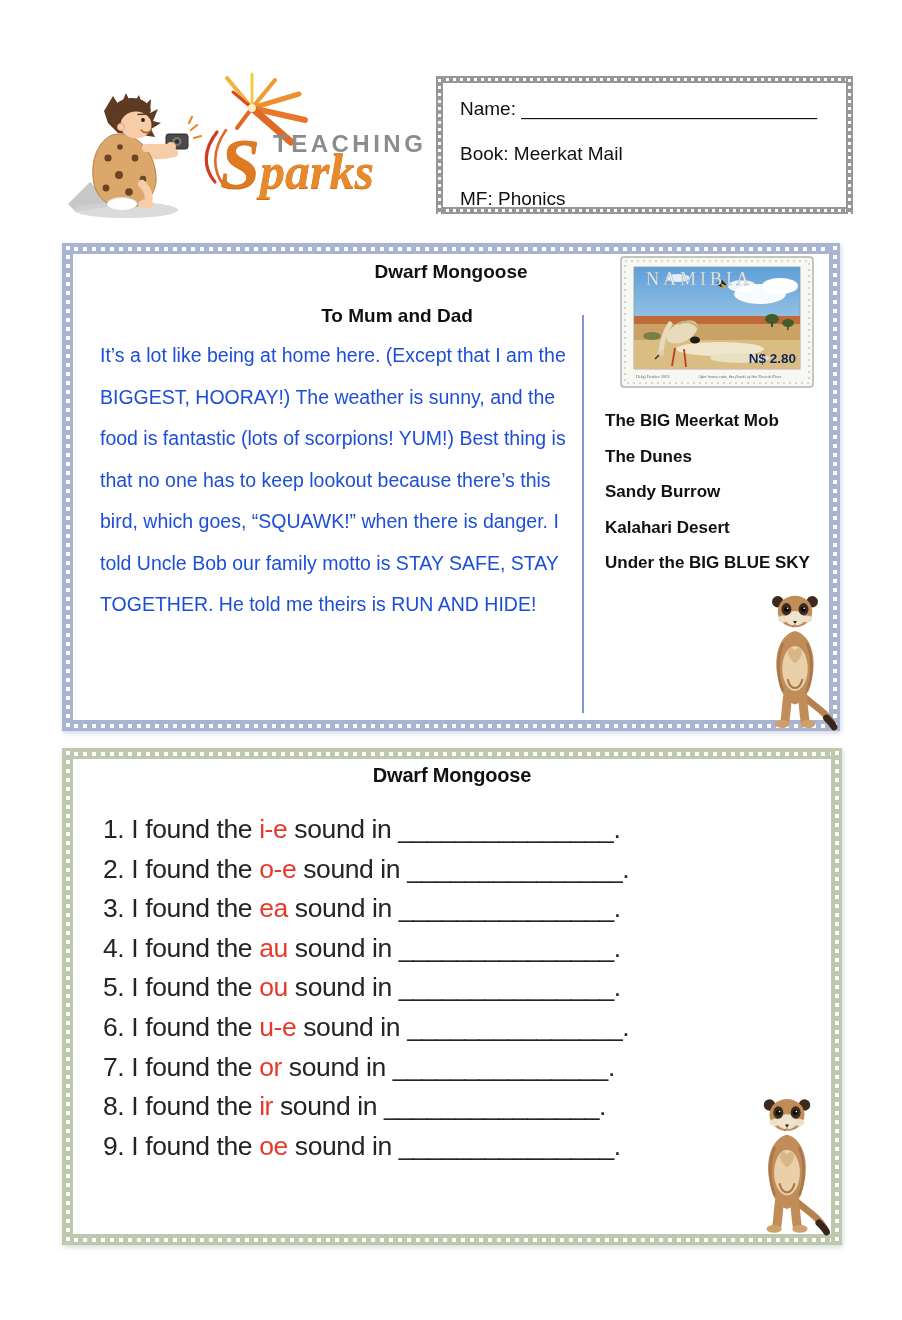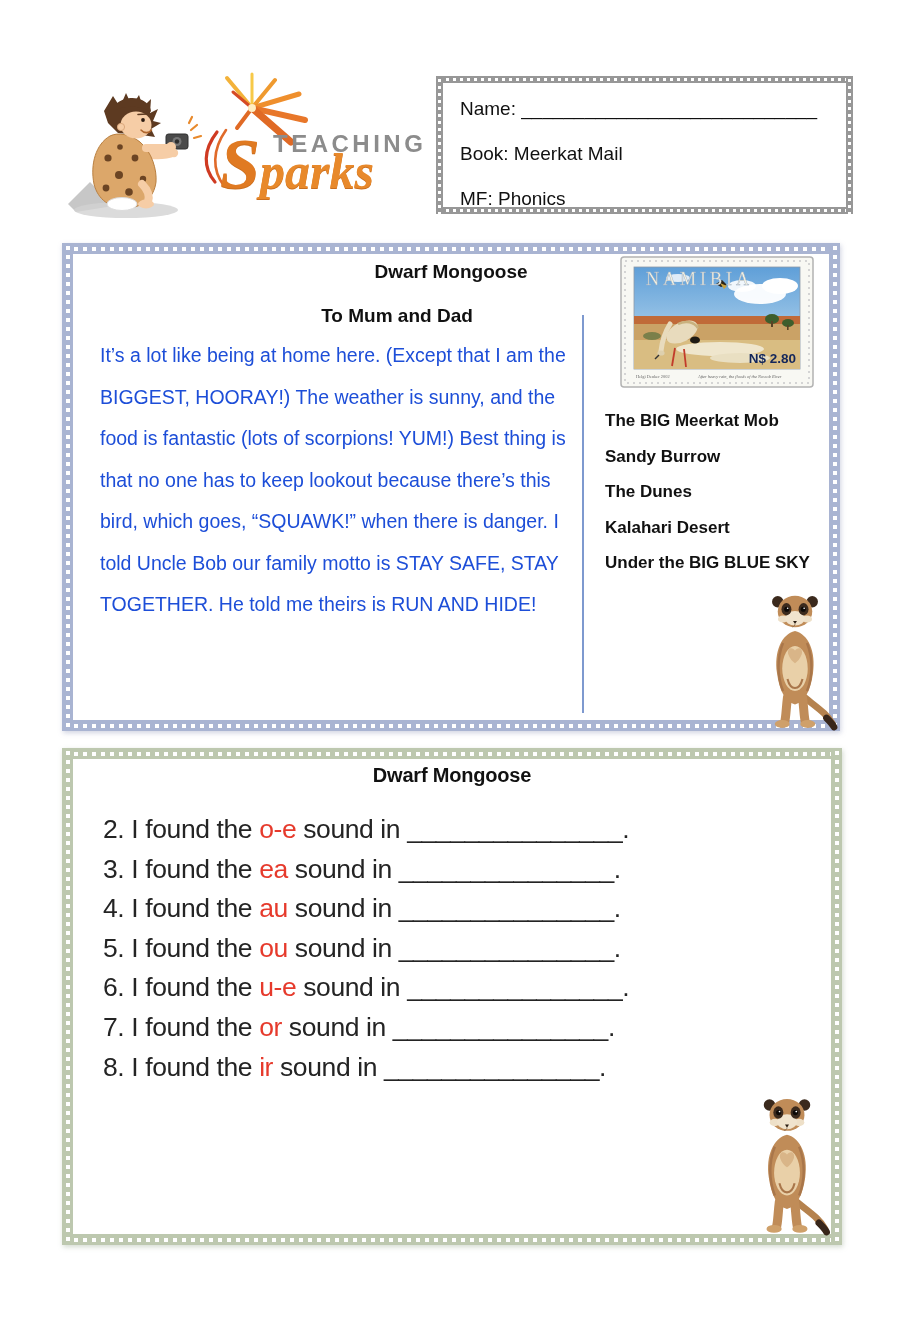--- a/index.html
+++ b/index.html
@@ -222,45 +222,47 @@
       </g>
       <text x="26" y="29" font-family="Liberation Serif, serif" font-size="18" letter-spacing="4" fill="#f6f2e0" stroke="#9fb0c4" stroke-width="0.4">NAMIBIA</text>
       <text x="176" y="107" text-anchor="end" font-family="Liberation Sans, sans-serif" font-size="13.5" font-weight="bold" fill="#13265a">N$ 2.80</text>
       <text x="16" y="122" font-family="Liberation Serif, serif" font-size="4.4" fill="#666">Helgi Denker 2002</text>
       <text x="78" y="122" font-family="Liberation Serif, serif" font-style="italic" font-size="4.4" fill="#666">After heavy rain, the floods of the Nossob River</text>
     </svg>
   </div>
 
   <div class="address">
     <div>The BIG Meerkat Mob</div>
+    <div>The Dunes</div>
     <div>Sandy Burrow</div>
-    <div>The Dunes</div>
     <div>Kalahari Desert</div>
     <div>Under the BIG BLUE SKY</div>
   </div>
 
   <svg class="meerkat-letter" viewBox="0 0 60 100">
     <use href="#meerkat"></use>
   </svg>
 </div>
 
 <div class="dotbox box-green activity-box">
   <div class="edge t"></div>
   <div class="edge b"></div>
   <div class="edge l"></div>
   <div class="edge r"></div>
 
   <div class="activity-title">Dwarf Mongoose</div>
 
   <div class="q-list">
+    <div><span class="q-num">1.</span><span>I found the</span> <span class="snd">i-e</span> <span>sound in</span> <span>_______________</span><span>.</span></div>
     <div><span class="q-num">2.</span><span>I found the</span> <span class="snd">o-e</span> <span>sound in</span> <span>_______________</span><span>.</span></div>
     <div><span class="q-num">3.</span><span>I found the</span> <span class="snd">ea</span> <span>sound in</span> <span>_______________</span><span>.</span></div>
     <div><span class="q-num">4.</span><span>I found the</span> <span class="snd">au</span> <span>sound in</span> <span>_______________</span><span>.</span></div>
     <div><span class="q-num">5.</span><span>I found the</span> <span class="snd">ou</span> <span>sound in</span> <span>_______________</span><span>.</span></div>
     <div><span class="q-num">6.</span><span>I found the</span> <span class="snd">u-e</span> <span>sound in</span> <span>_______________</span><span>.</span></div>
     <div><span class="q-num">7.</span><span>I found the</span> <span class="snd">or</span> <span>sound in</span> <span>_______________</span><span>.</span></div>
     <div><span class="q-num">8.</span><span>I found the</span> <span class="snd">ir</span> <span>sound in</span> <span>_______________</span><span>.</span></div>
+    <div><span class="q-num">9.</span><span>I found the</span> <span class="snd">oe</span> <span>sound in</span> <span>_______________</span><span>.</span></div>
   </div>
 
   <svg class="meerkat-activity" viewBox="0 0 60 100">
     <use href="#meerkat"></use>
   </svg>
 </div>
 
 </body></html>

